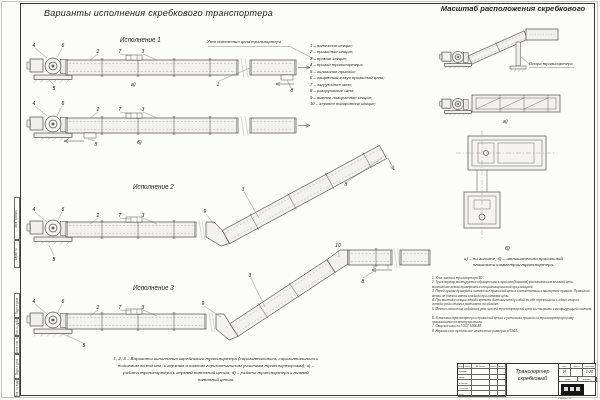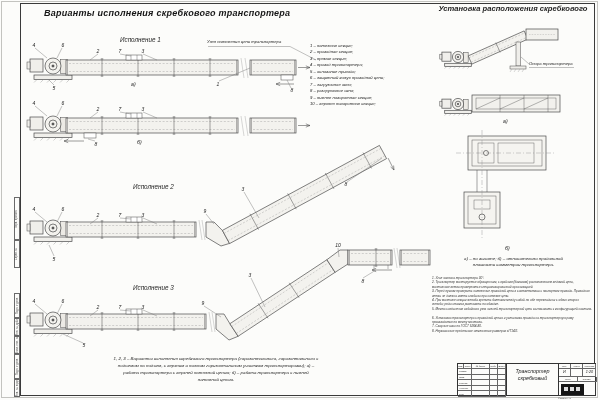--- a/index.html
+++ b/index.html
@@ -2,21 +2,21 @@
 <html><head>
 <meta charset="utf-8">
 <style>
   *{box-sizing:border-box;margin:0;padding:0;}
   html,body{width:600px;height:400px;}
   .sheet{position:relative;width:600px;height:400px;background:#fcfcfa;font-family:"Liberation Sans",sans-serif;color:#1d1d1d;overflow:hidden;}
   .edge{position:absolute;left:1px;top:1px;width:597px;height:397px;border:0.6px solid #c3c3bf;}
   .frame{position:absolute;left:20px;top:3px;width:575px;height:393px;border:1px solid #3a3a3a;}
   svg#art{position:absolute;left:0;top:0;}
   .t{position:absolute;font-style:italic;white-space:nowrap;}
-  .title-left{left:44px;top:8px;font-size:9px;font-weight:bold;letter-spacing:.25px;color:#161616;}
+  .title-left{left:44px;top:8px;font-size:9px;font-weight:normal;letter-spacing:.25px;color:#161616;}
   .title-right{left:432px;top:4px;width:162px;text-align:center;font-size:7.6px;font-weight:bold;line-height:9.6px;white-space:normal;}
   .sub{font-size:6.3px;}
   .small-label{font-size:4.2px;}
   .view-label{font-size:5.2px;}
   .legend{position:absolute;left:310px;top:43px;font-size:4.2px;line-height:6.45px;font-style:italic;}
   .caption{position:absolute;left:70px;top:356px;width:292px;text-align:center;font-size:4.4px;line-height:6.9px;font-style:italic;}
   .rcaption{position:absolute;left:432px;top:256px;width:163px;text-align:center;font-size:4.4px;line-height:5.9px;font-style:italic;}
   .notes{position:absolute;left:432px;top:276px;width:165px;font-size:3.1px;line-height:4.4px;font-style:italic;color:#333;}
   .notes div{min-height:4.4px;}
   .callout{position:absolute;transform:translate(-50%,-50%);font-size:5px;font-style:italic;color:#1d1d1d;}
@@ -334,21 +334,21 @@
       <line x1="83" y1="343" x2="63" y2="334" stroke="#777" stroke-width="0.45"></line>
       <line x1="204" y1="306" x2="221" y2="317" stroke="#777" stroke-width="0.45"></line>
       <line x1="251" y1="278" x2="265" y2="307" stroke="#777" stroke-width="0.45"></line>
       <line x1="338" y1="248" x2="339" y2="257" stroke="#777" stroke-width="0.45"></line>
       <line x1="363" y1="278" x2="376" y2="270" stroke="#777" stroke-width="0.45"></line>
       <line x1="529" y1="64" x2="521" y2="57" stroke="#777" stroke-width="0.45"></line>
     </svg>
 
   <div class="t title-left">Варианты исполнения скребкового транспортера</div>
   <div class="t title-right">
-    <div>Установка расположения скребкового</div>
+    <div>Масштаб расположения скребкового</div>
   </div>
 
   <div class="t sub" style="left:120px;top:36px;">Исполнение  1</div>
   <div class="t sub" style="left:133px;top:183px;">Исполнение  2</div>
   <div class="t sub" style="left:133px;top:284px;">Исполнение  3</div>
   <div class="t small-label" style="left:207px;top:39px;">Узел натяжения цепи транспортера</div>
   <div class="t small-label" style="left:529px;top:61px;">Опора транспортера</div>
   <div class="t view-label" style="left:131px;top:81px;">а)</div>
   <div class="t view-label" style="left:137px;top:139px;">б)</div>
   <div class="t view-label" style="left:503px;top:118px;">а)</div>

